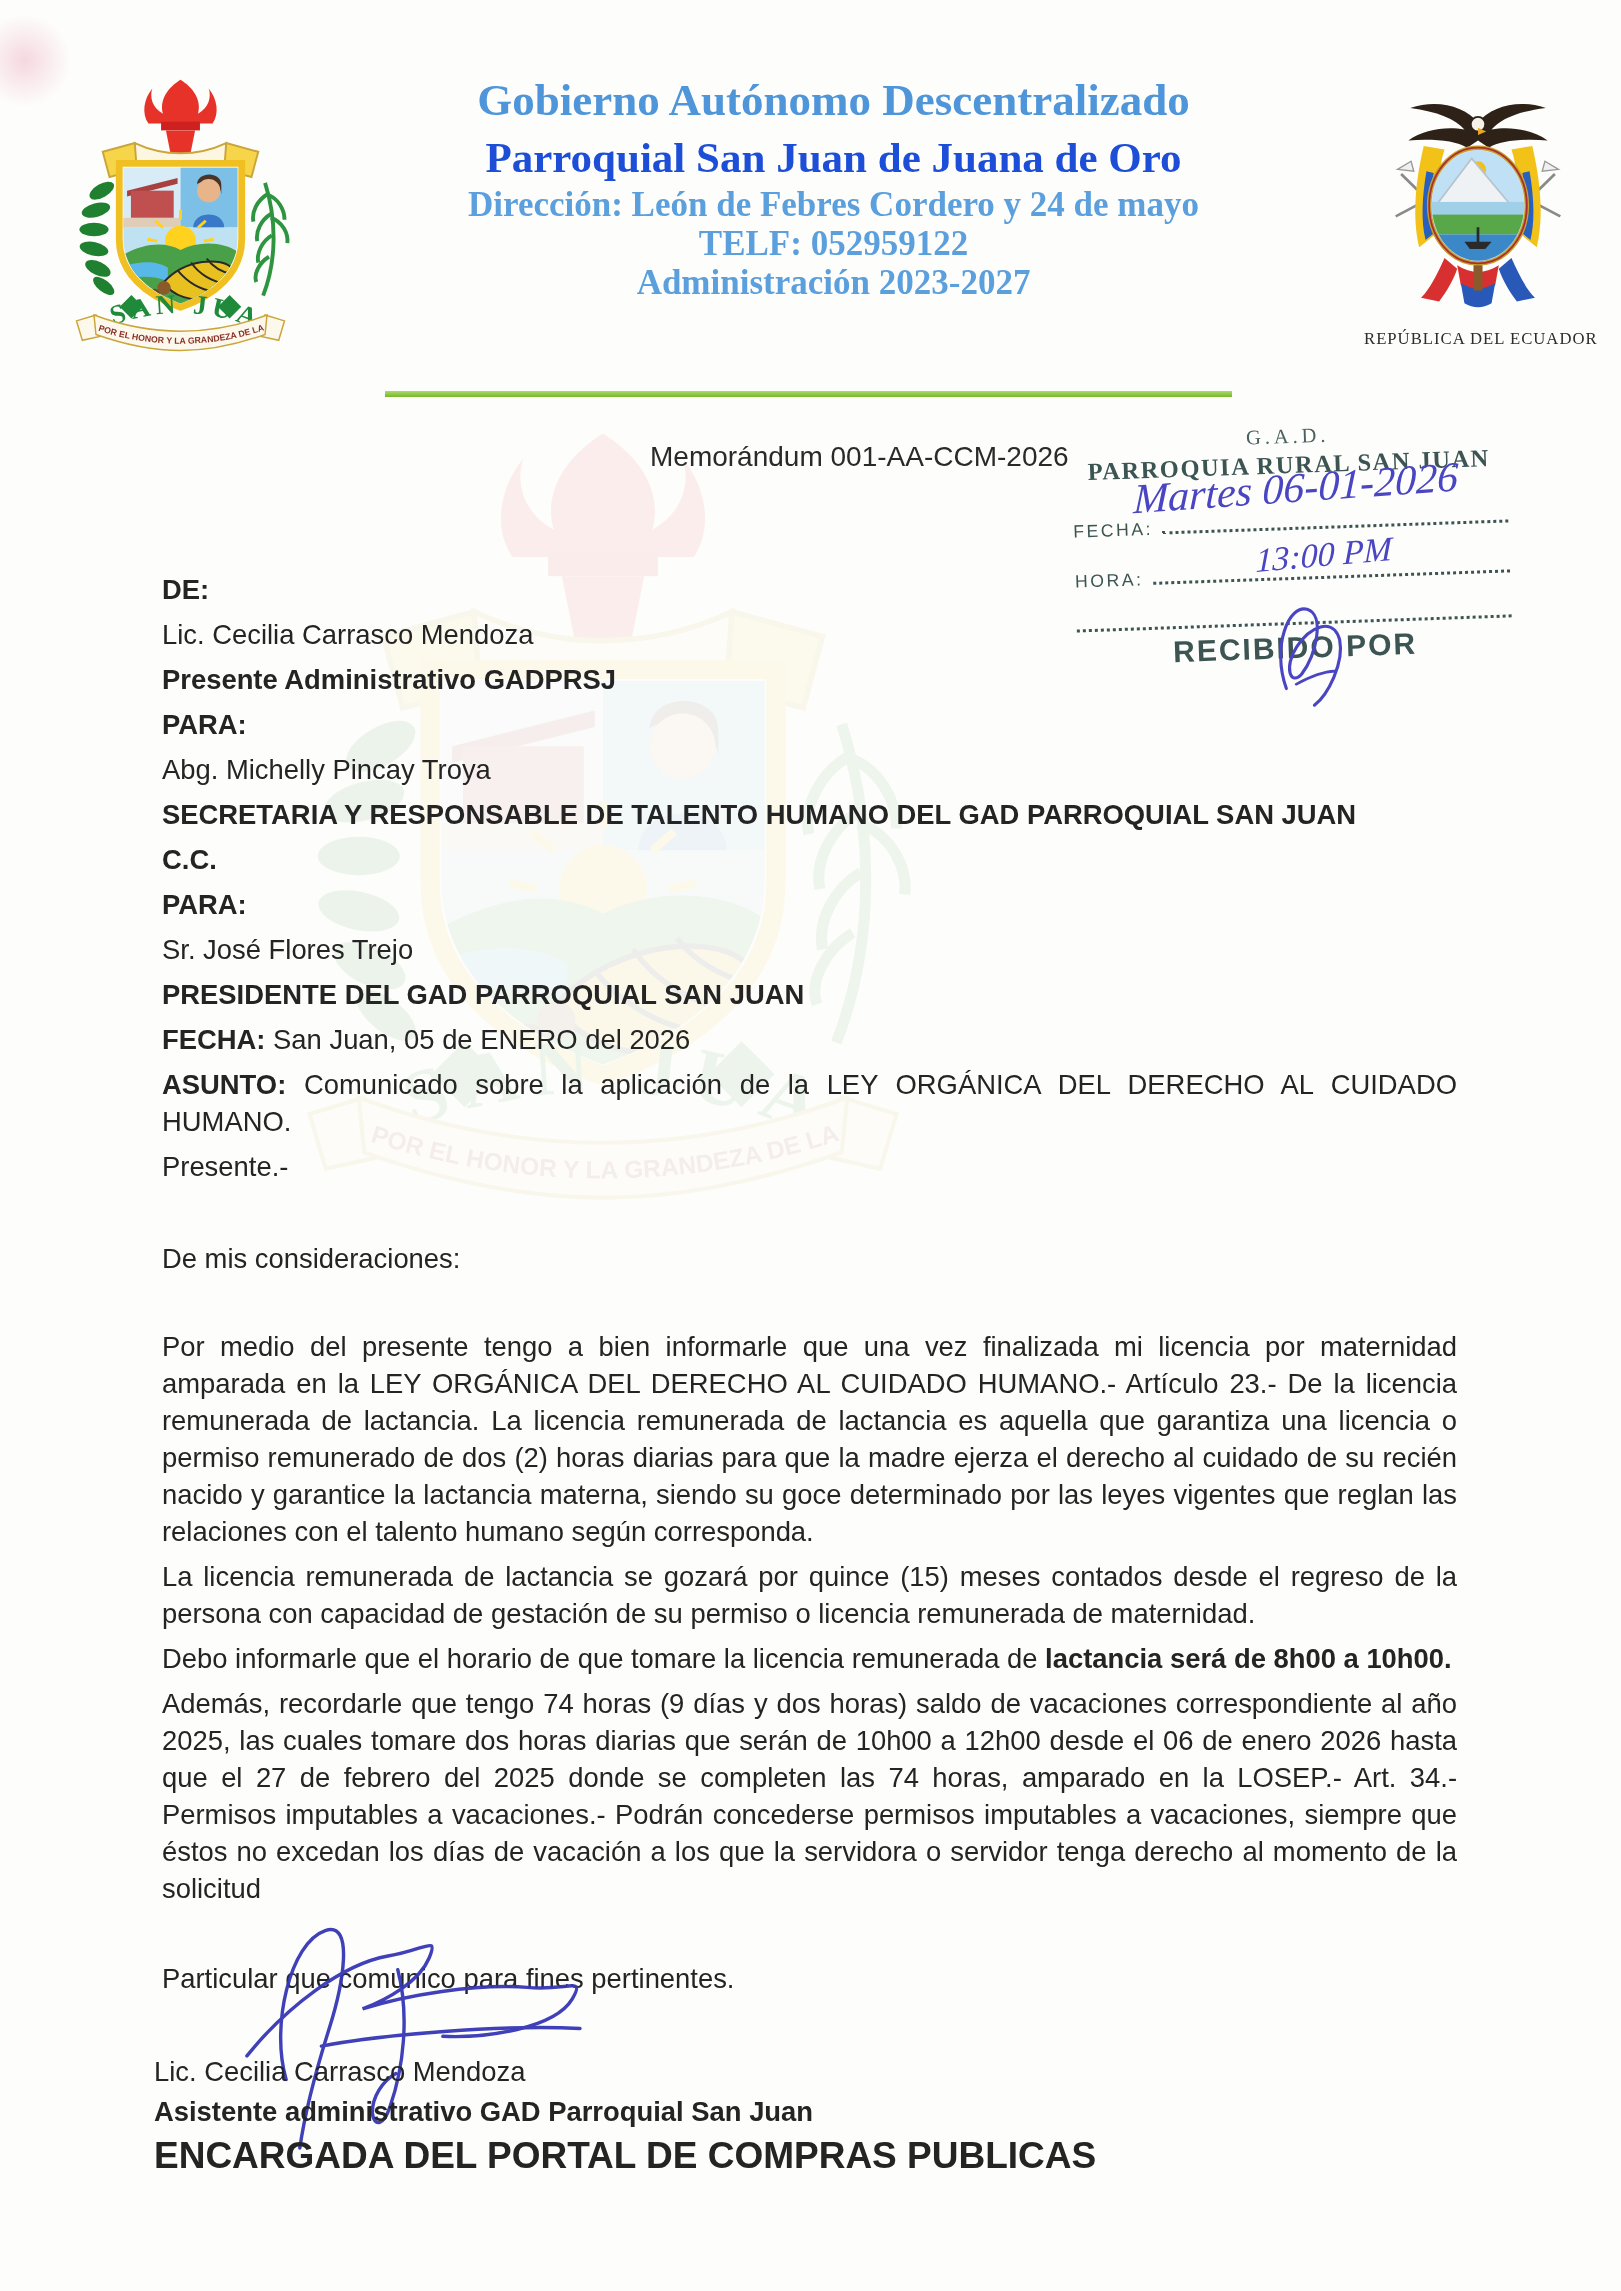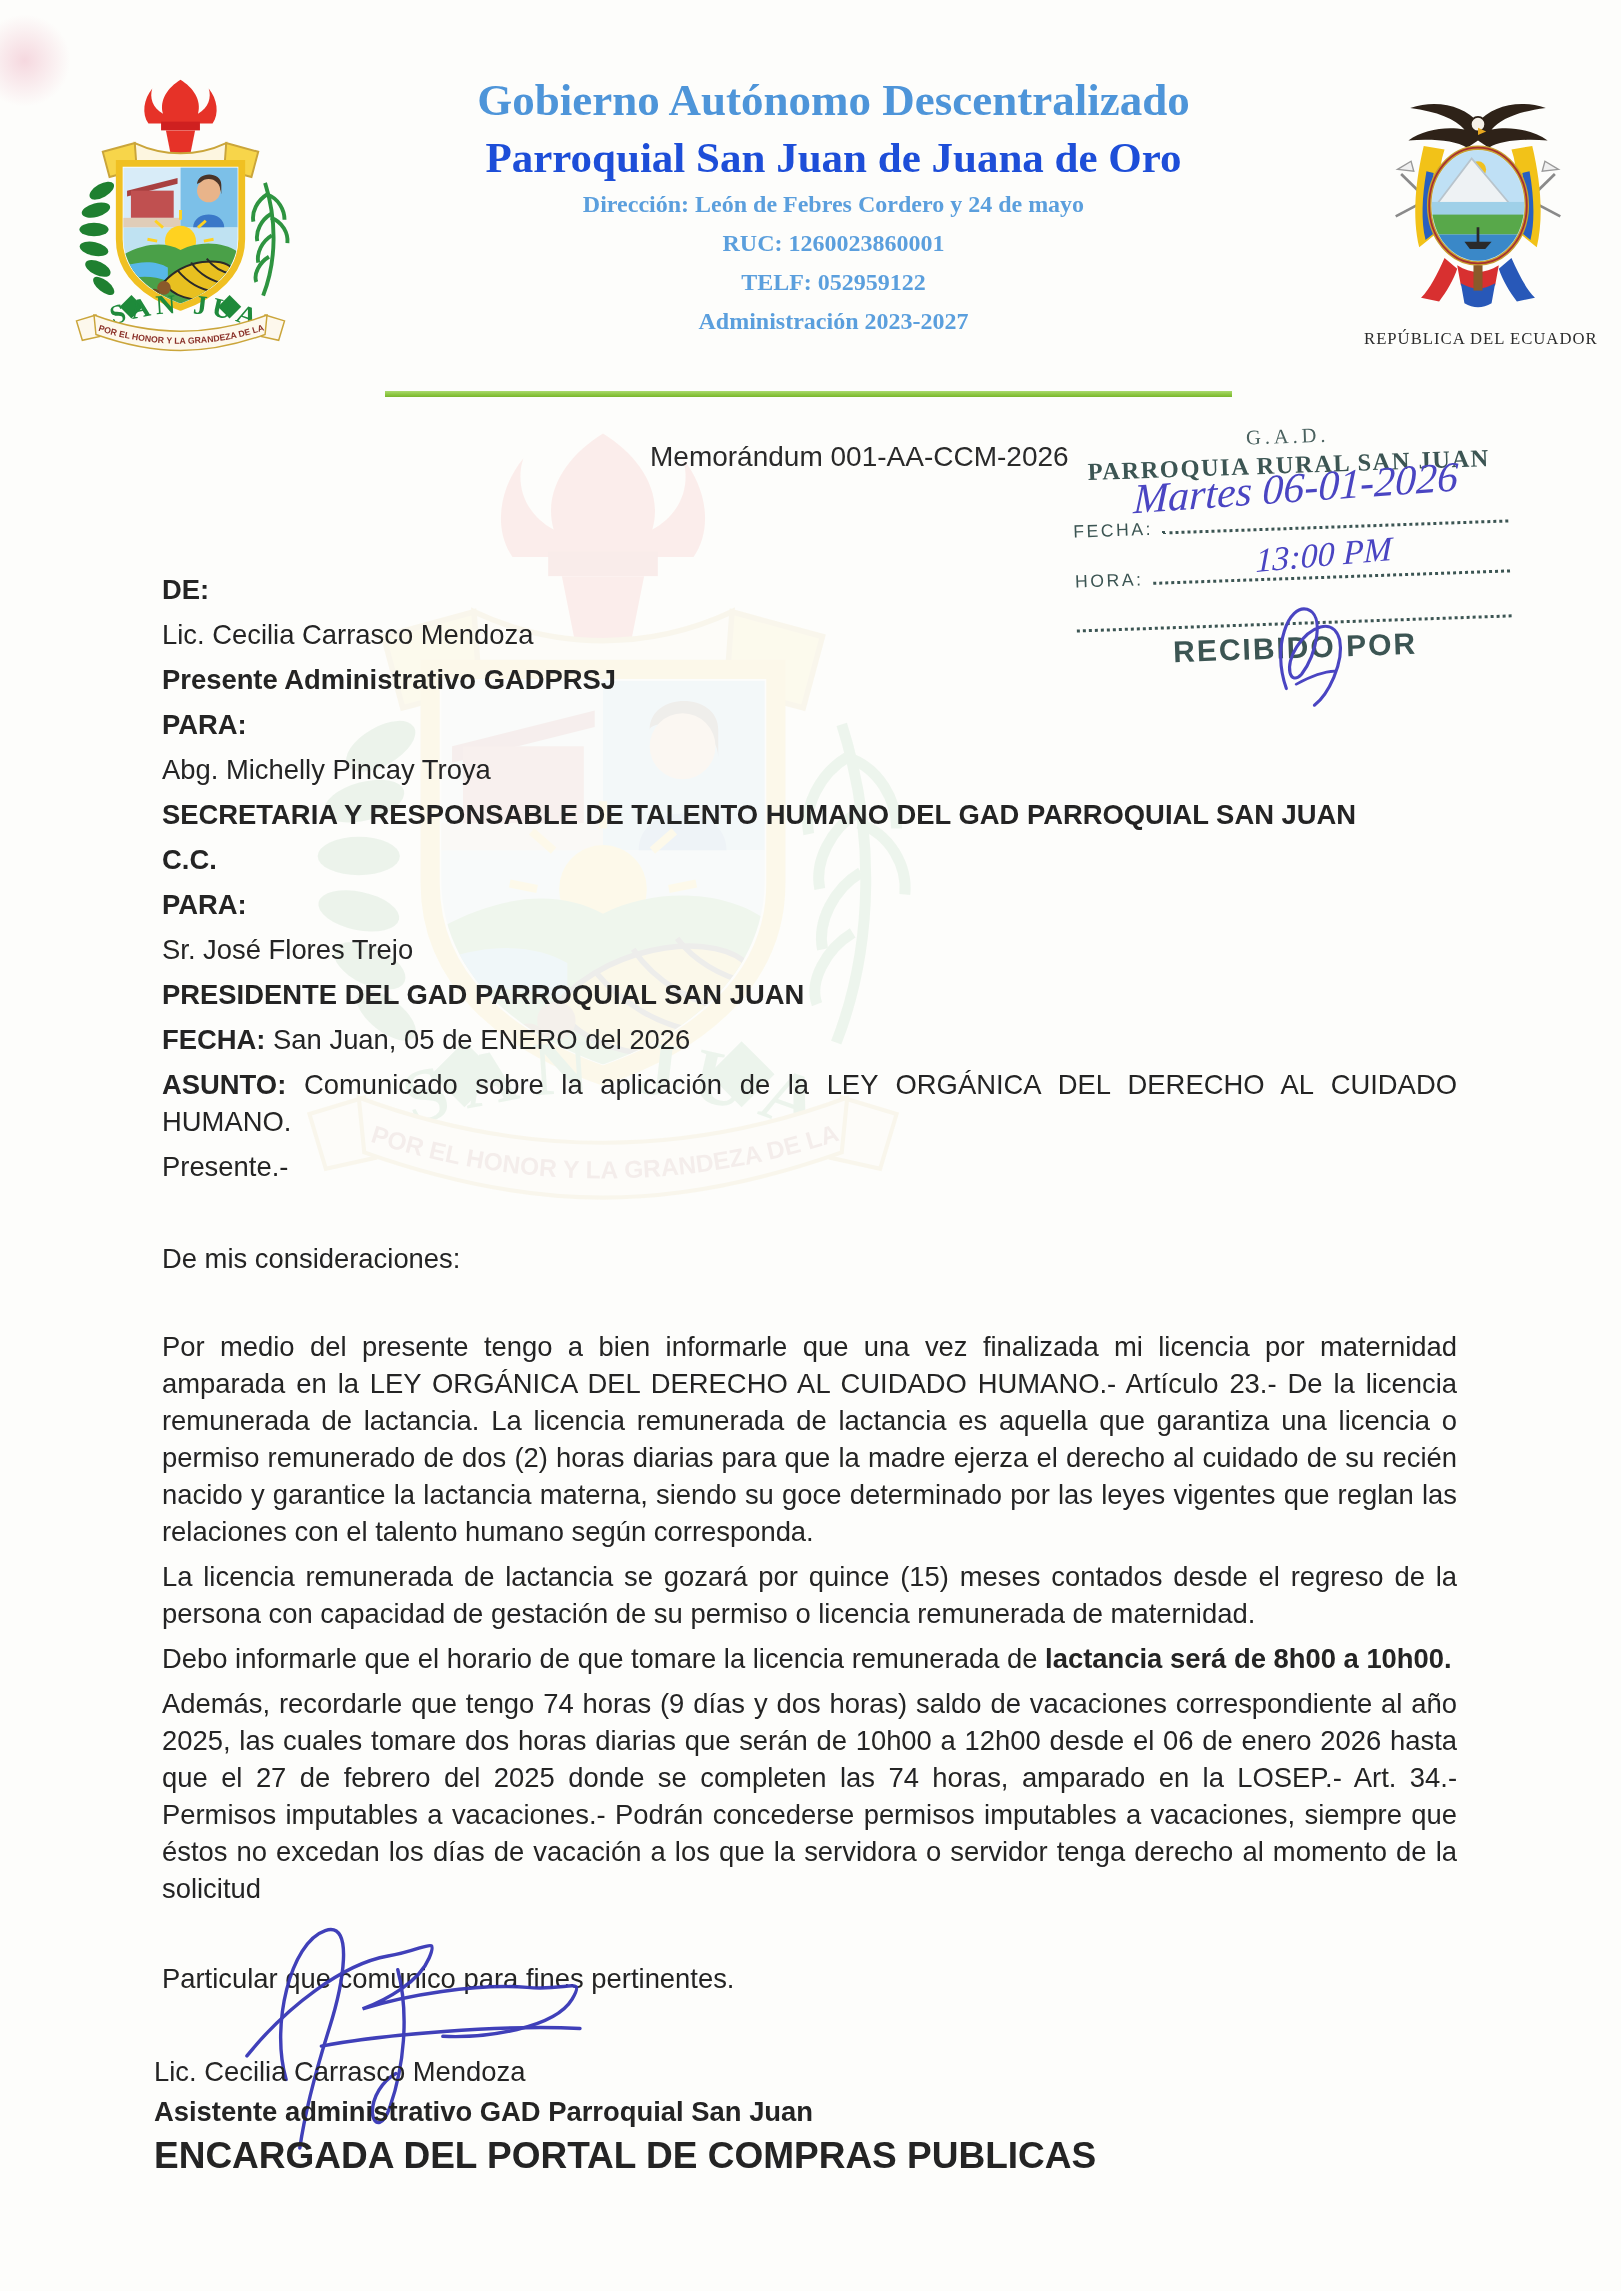--- a/index.html
+++ b/index.html
@@ -2,21 +2,21 @@
 <html><head>
 <meta charset="utf-8">
 <style>
   html,body{margin:0;padding:0;background:#9a9a9a;}
   .page{position:relative;width:1621px;height:2292px;background:#fdfdfb;overflow:hidden;
         font-family:"Liberation Sans",sans-serif;color:#242424;}
   
   .hdr-center{position:absolute;left:314px;top:73px;width:1039px;text-align:center;}
   .org1{font-family:"Liberation Serif",serif;font-weight:bold;font-size:45px;line-height:55px;color:#4e95d9;}
   .org2{font-family:"Liberation Serif",serif;font-weight:bold;font-size:43px;line-height:55px;color:#1d4ed8;margin-top:2px;}
-  .hsub{font-family:"Liberation Serif",serif;font-weight:bold;font-size:24px;line-height:39px;color:#5b9fdd;}
+  .hsub{font-family:"Liberation Serif",serif;font-weight:bold;font-size:35px;line-height:39px;color:#5b9fdd;}
   .divider{position:absolute;left:385px;top:391px;width:847px;height:5.9px;
            background:linear-gradient(180deg,#aada6e,#8cc63f 60%,#7ab52f);}
   .seal-left{position:absolute;left:59px;top:74px;width:243px;}
   .seal-right{position:absolute;left:1364px;top:88px;width:227px;text-align:center;}
   .seal-right svg{width:208px;height:auto;display:block;margin:0 auto;}
   .ec-caption{margin-top:5.9px;font-family:"Liberation Serif",serif;font-size:16.7px;letter-spacing:1px;color:#2d2d2d;white-space:nowrap;}
   .blob{position:absolute;left:-21.6px;top:13.7px;width:93px;height:93px;border-radius:50%;
         background:radial-gradient(rgba(225,120,150,.28),rgba(225,120,150,0) 70%);}
   
   .wm{position:absolute;left:260px;top:417px;width:686px;opacity:.07;pointer-events:none;}
@@ -147,21 +147,20 @@
   </div>
 
   <svg class="wm" viewBox="0 0 250 290">
       <use href="#sealg"></use>
     </svg>
 
   <div class="hdr-center">
     <div class="org1">Gobierno Autónomo Descentralizado</div>
     <div class="org2">Parroquial San Juan de Juana de Oro</div>
     <div class="hsub">Dirección: León de Febres Cordero y 24 de mayo</div>
-    <div class="hsub">RUC: 1260023860001</div>
     <div class="hsub">TELF: 052959122</div>
     <div class="hsub">Administración 2023-2027</div>
   </div>
   <div class="divider"></div>
 
   <div class="seal-right">
     <svg viewBox="0 0 230 260">
       <g>
         <g stroke="#8a8a8a" stroke-width="3">
           <line x1="30" y1="95" x2="88" y2="152"></line>

